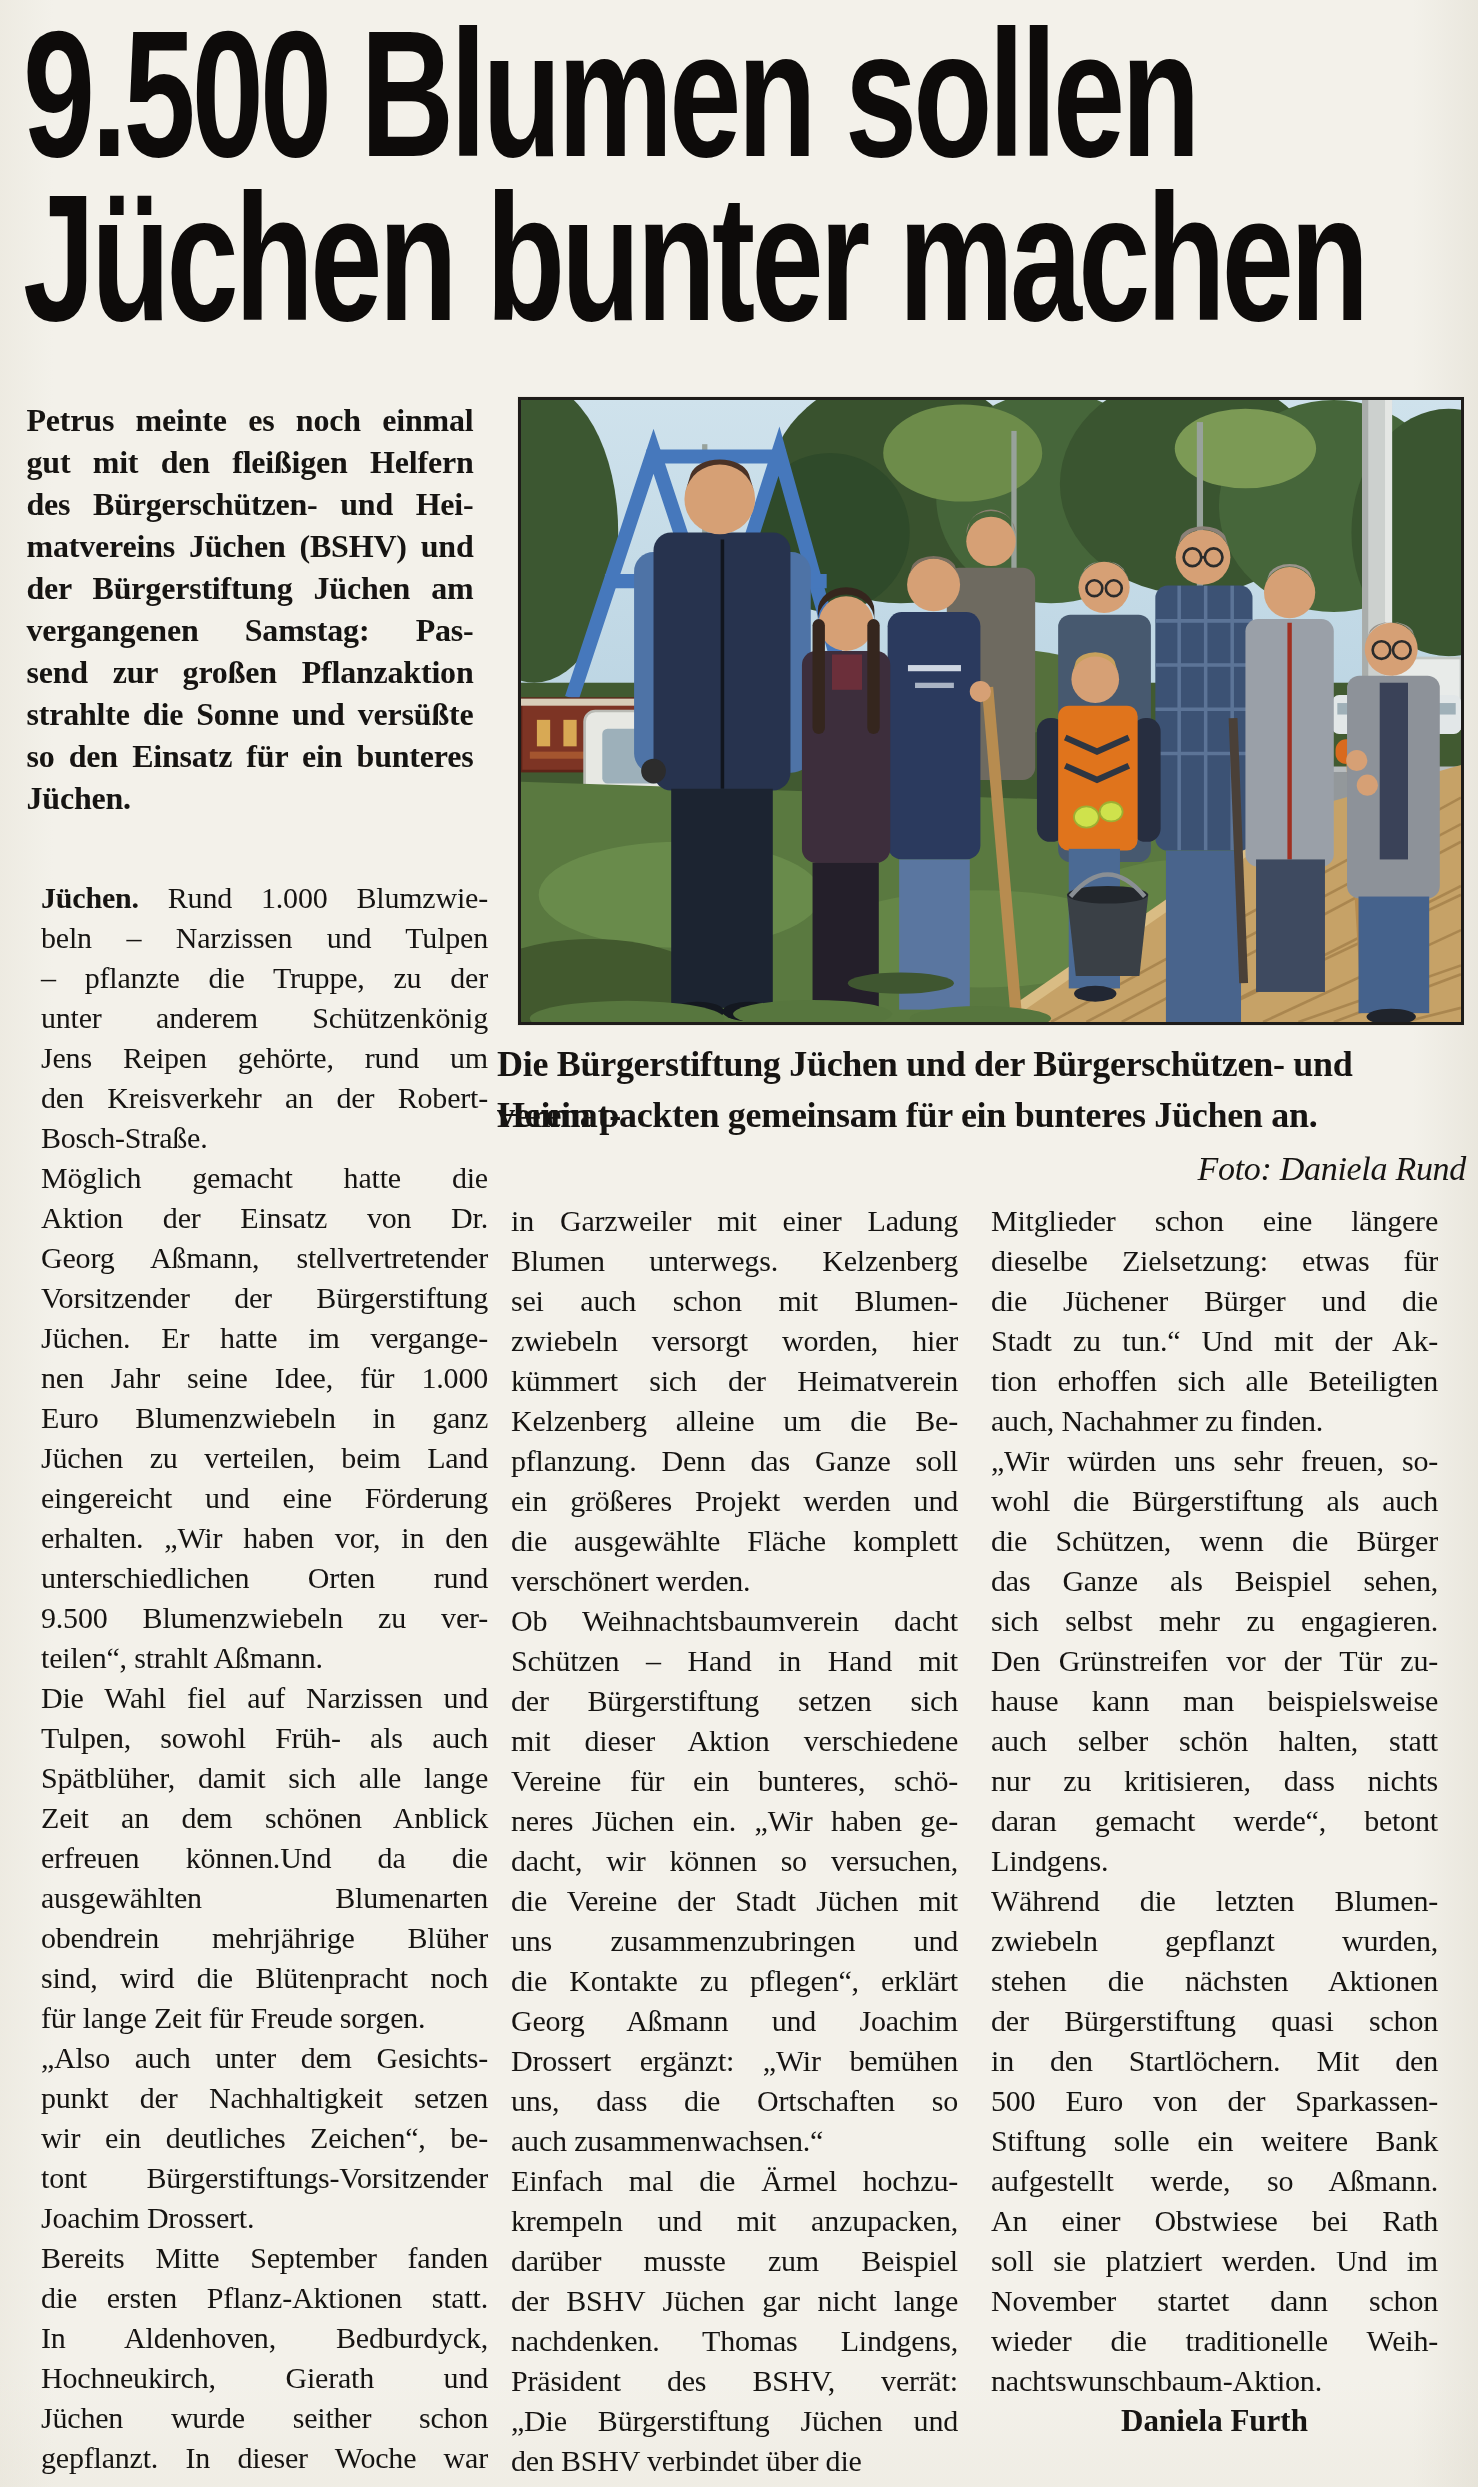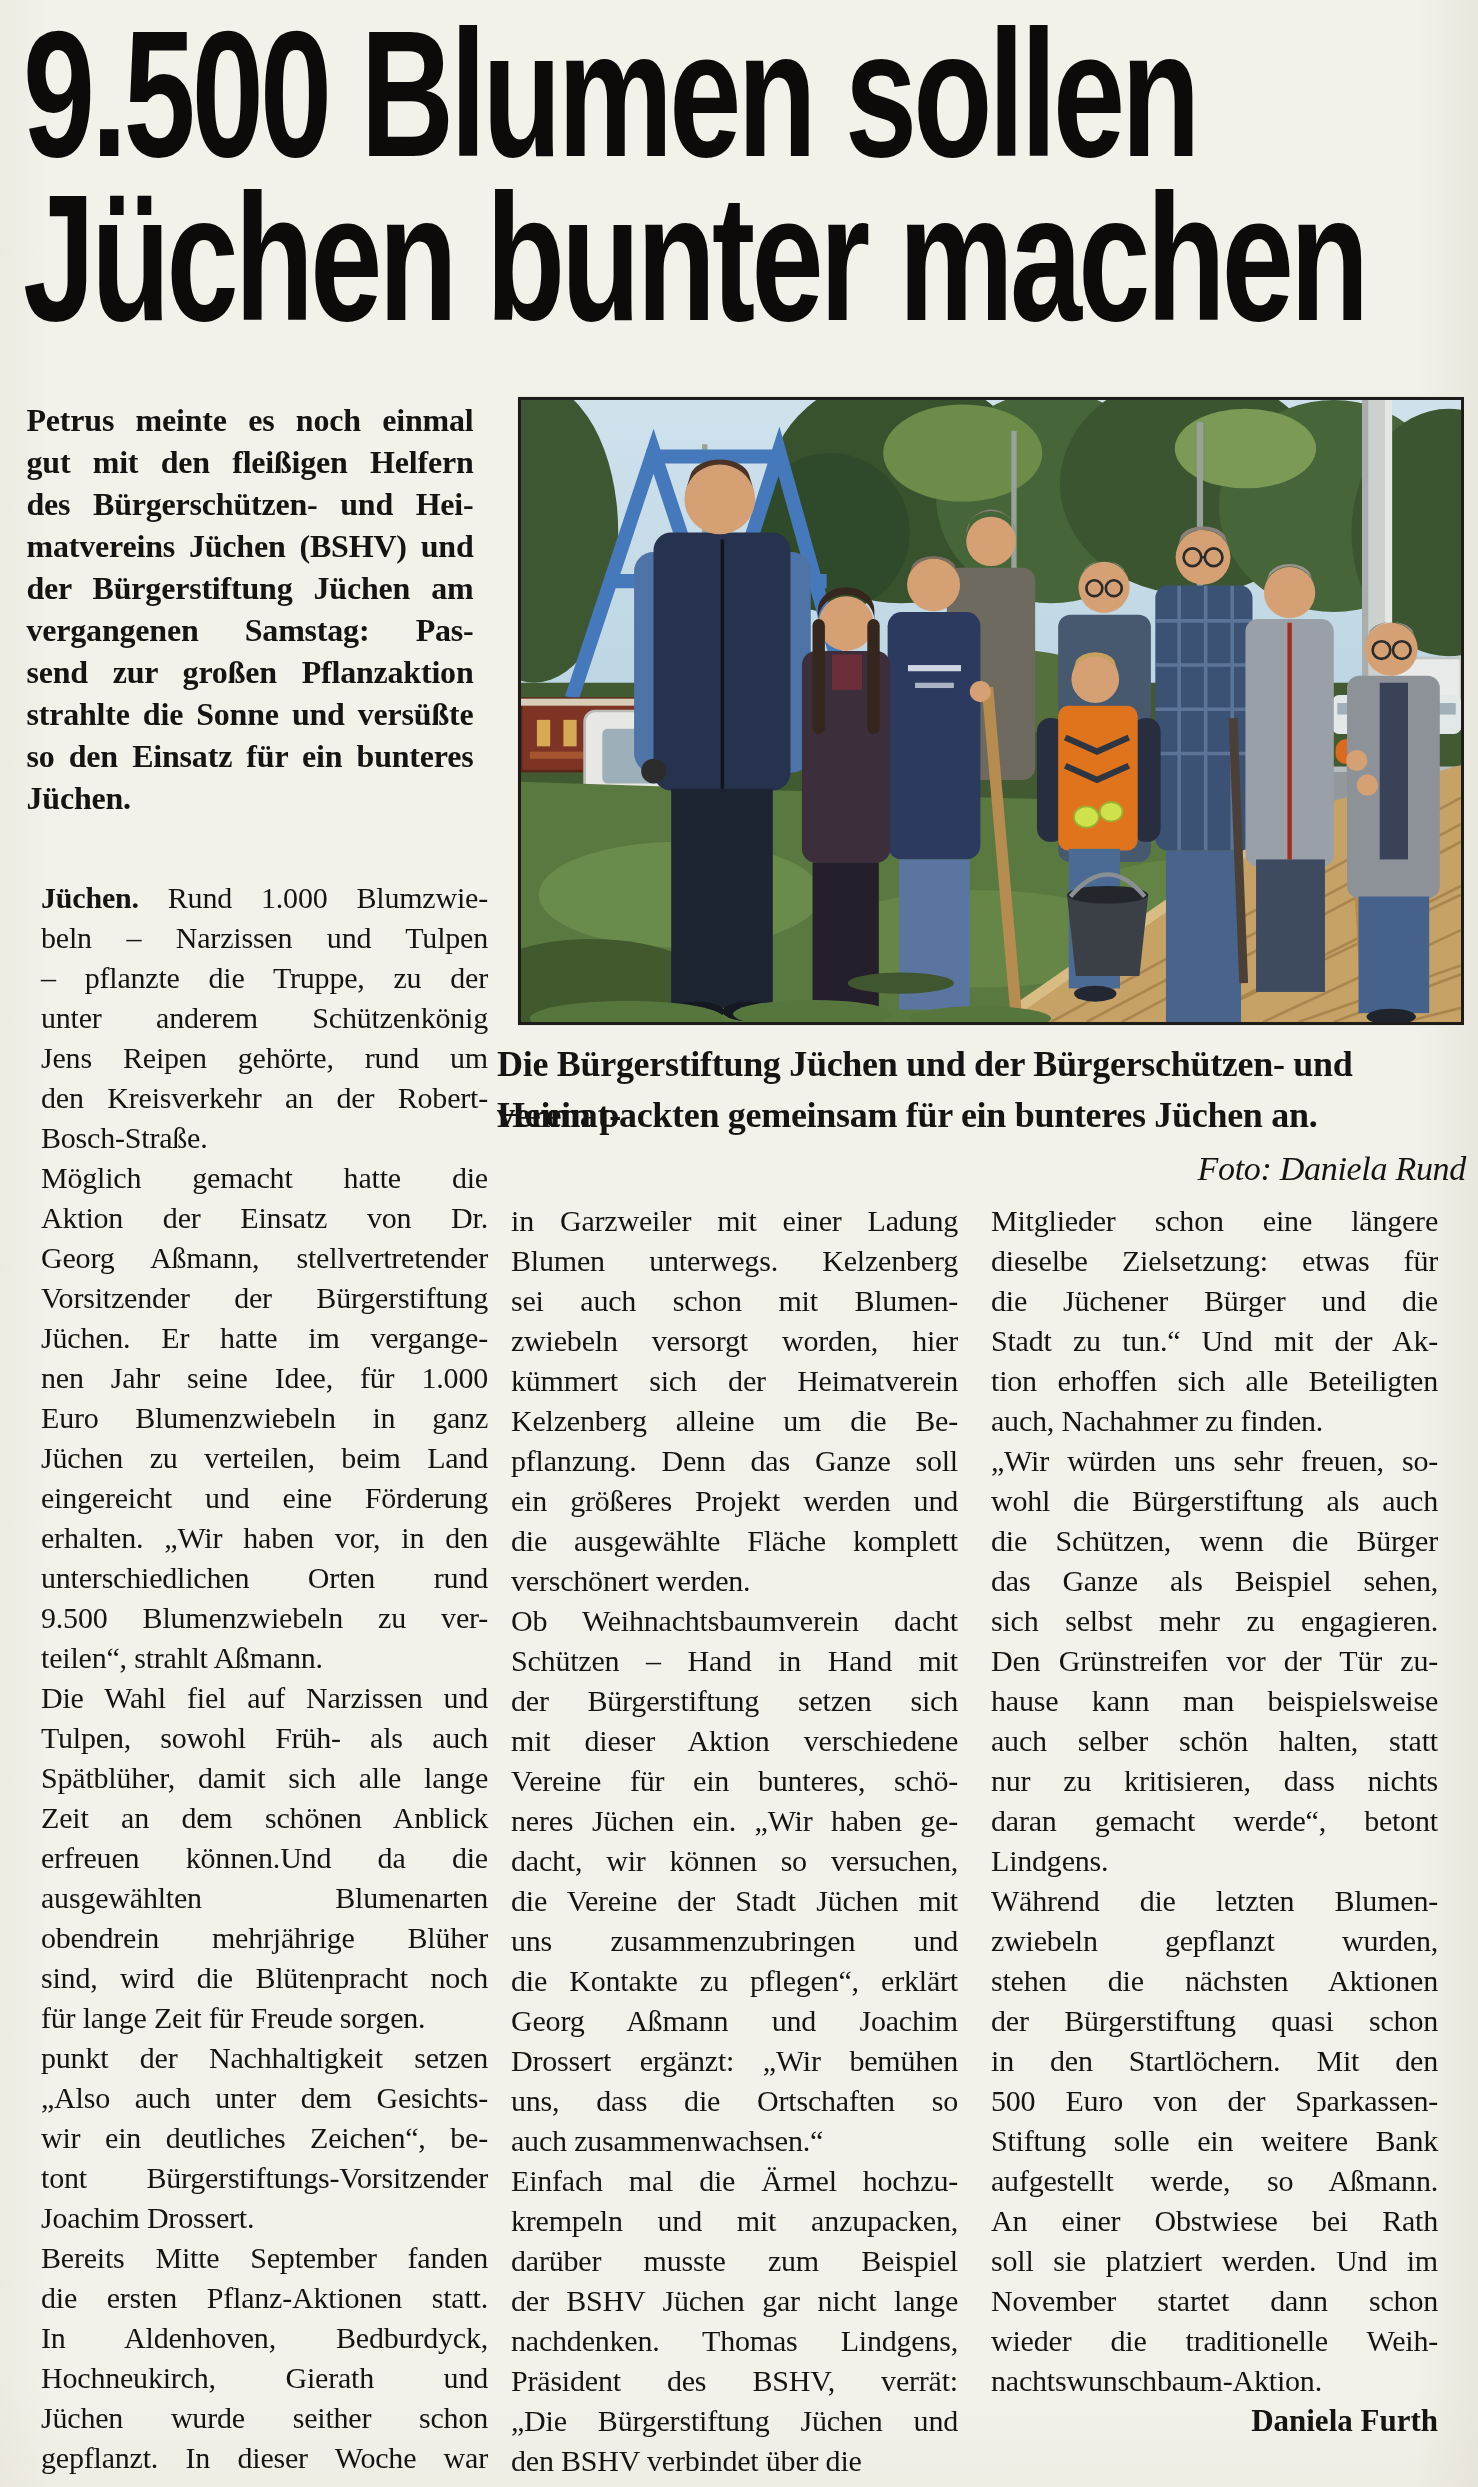--- a/index.html
+++ b/index.html
@@ -49,21 +49,21 @@
   }
   .col-left{left:41px; top:830px;margin-top:48px;}
   .col-mid{left:511px; top:1201px;}
   .col-right{left:991px; top:1201px;}
   .ln{height:40px; overflow:visible; white-space:nowrap;}
   .ln.j{white-space:normal; text-align:justify; text-align-last:justify; word-spacing:0.9px;}
   .lead .ln{height:42px; white-space:normal; text-align:justify; text-align-last:justify;}
   .lead .ln.last{text-align-last:left;}
   .caption .ln{height:51px; white-space:normal;}
   .byline{
-    font-weight:700; text-align:right; font-size:31px; height:40px; letter-spacing:0;
+    font-weight:700; text-align:center; font-size:31px; height:40px; letter-spacing:0;
   }
 </style>
 </head>
 <body>
 
 <div class="page">
 
   <div class="headline">
     <div class="hl">9.500 Blumen sollen</div>
     <div class="hl">Jüchen bunter machen</div>
@@ -342,22 +342,22 @@
       <div class="ln">teilen“, strahlt Aßmann.</div>
       <div class="ln j">Die Wahl fiel auf Narzissen und</div>
       <div class="ln j">Tulpen, sowohl Früh- als auch</div>
       <div class="ln j">Spätblüher, damit sich alle lange</div>
       <div class="ln j">Zeit an dem schönen Anblick</div>
       <div class="ln j">erfreuen können.Und da die</div>
       <div class="ln j">ausgewählten Blumenarten</div>
       <div class="ln j">obendrein mehrjährige Blüher</div>
       <div class="ln j">sind, wird die Blütenpracht noch</div>
       <div class="ln">für lange Zeit für Freude sorgen.</div>
+      <div class="ln j">„Also auch unter dem Gesichts-</div>
       <div class="ln j">punkt der Nachhaltigkeit setzen</div>
-      <div class="ln j">„Also auch unter dem Gesichts-</div>
       <div class="ln j">wir ein deutliches Zeichen“, be-</div>
       <div class="ln j">tont Bürgerstiftungs-Vorsitzender</div>
       <div class="ln">Joachim Drossert.</div>
       <div class="ln j">Bereits Mitte September fanden</div>
       <div class="ln j">die ersten Pflanz-Aktionen statt.</div>
       <div class="ln j">In Aldenhoven, Bedburdyck,</div>
       <div class="ln j">Hochneukirch, Gierath und</div>
       <div class="ln j">Jüchen wurde seither schon</div>
       <div class="ln j">gepflanzt. In dieser Woche war</div>
       <div class="ln">Georg Aßmann außerdem noch</div>

